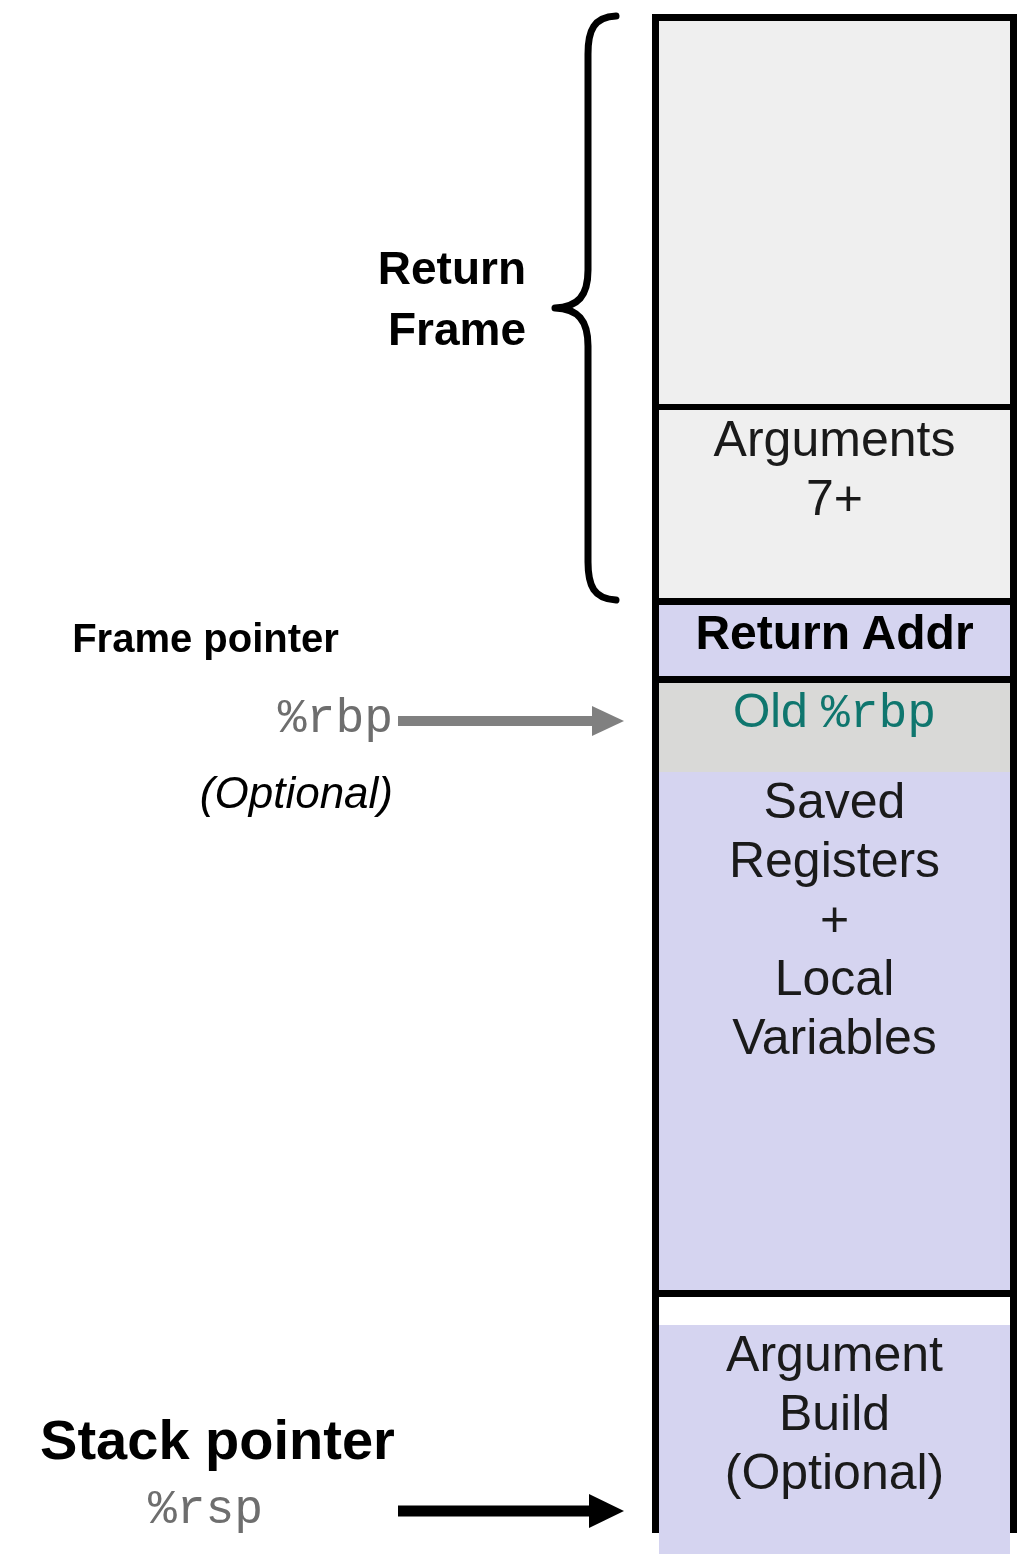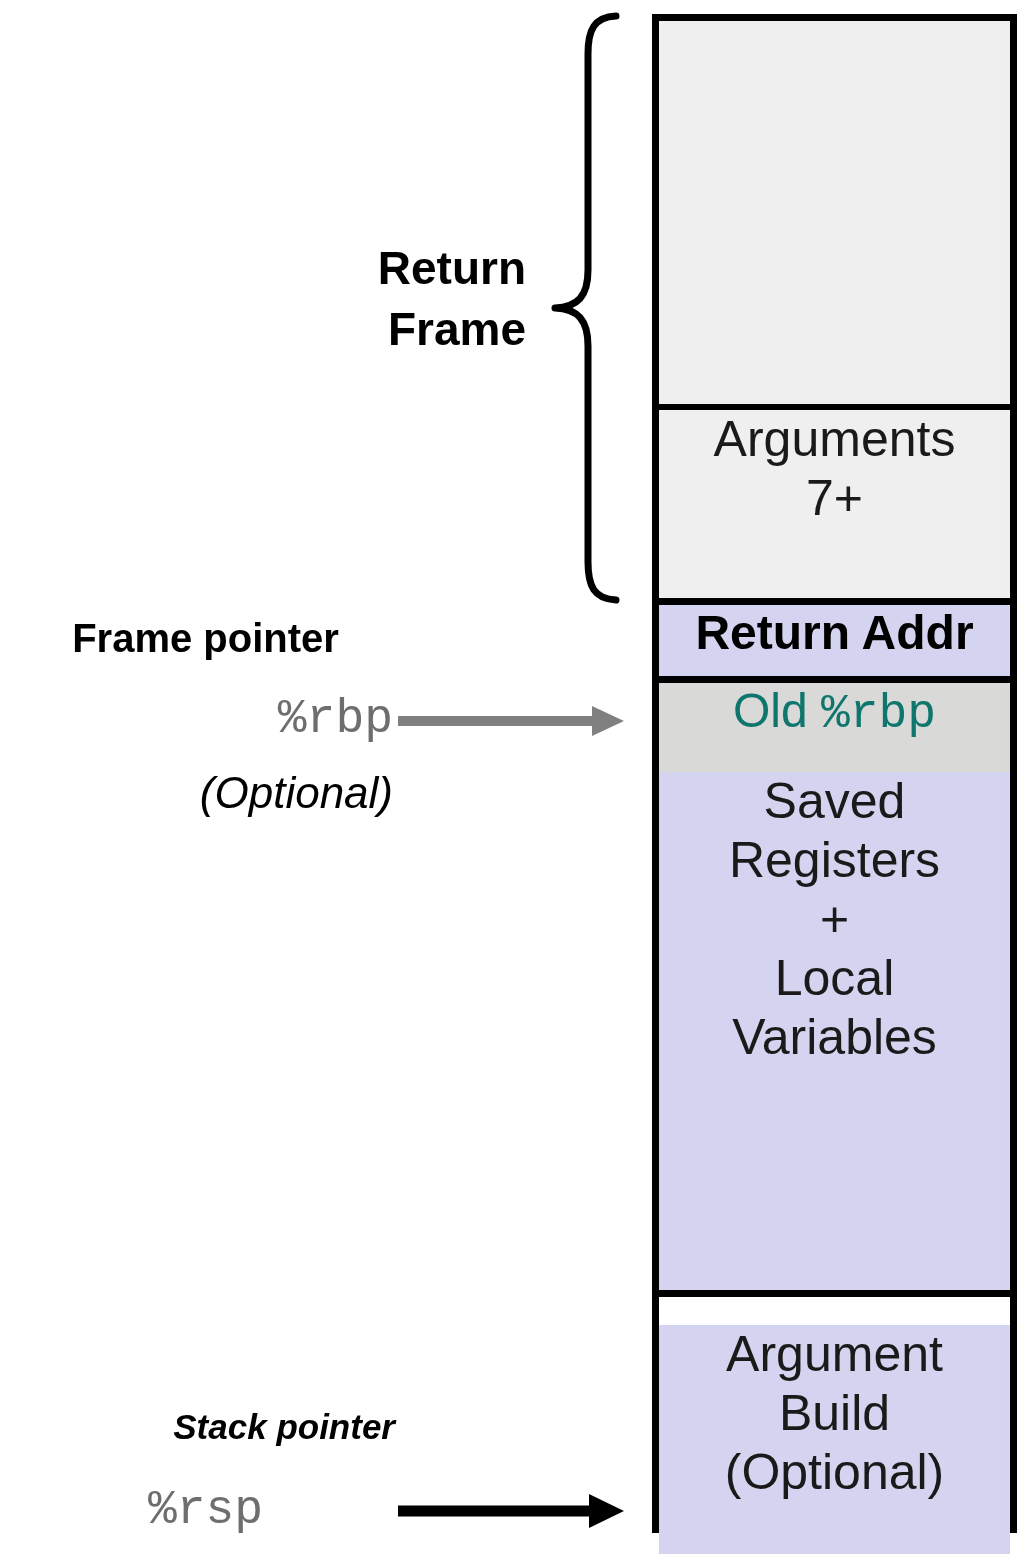--- a/index.html
+++ b/index.html
@@ -146,25 +146,24 @@
     font-style: italic;
     font-weight: 500;
     color: #000000;
   }
 
   .label-stack-pointer {
     position: absolute;
     left: 40px;
     top: 1407px;
     width: 355px;
-    text-align: right;
-    font-size: 35px;
-    font-weight: bold;
-    color: #000000;
-    font-style: italic;
+    text-align: center;
+    font-size: 56px;
+    font-weight: bold;
+    color: #000000;
   }
   .label-rsp {
     position: absolute;
     left: 18px;
     top: 1483px;
     width: 375px;
     text-align: center;
     font-size: 48px;
     color: #6e6e6e;
   }

